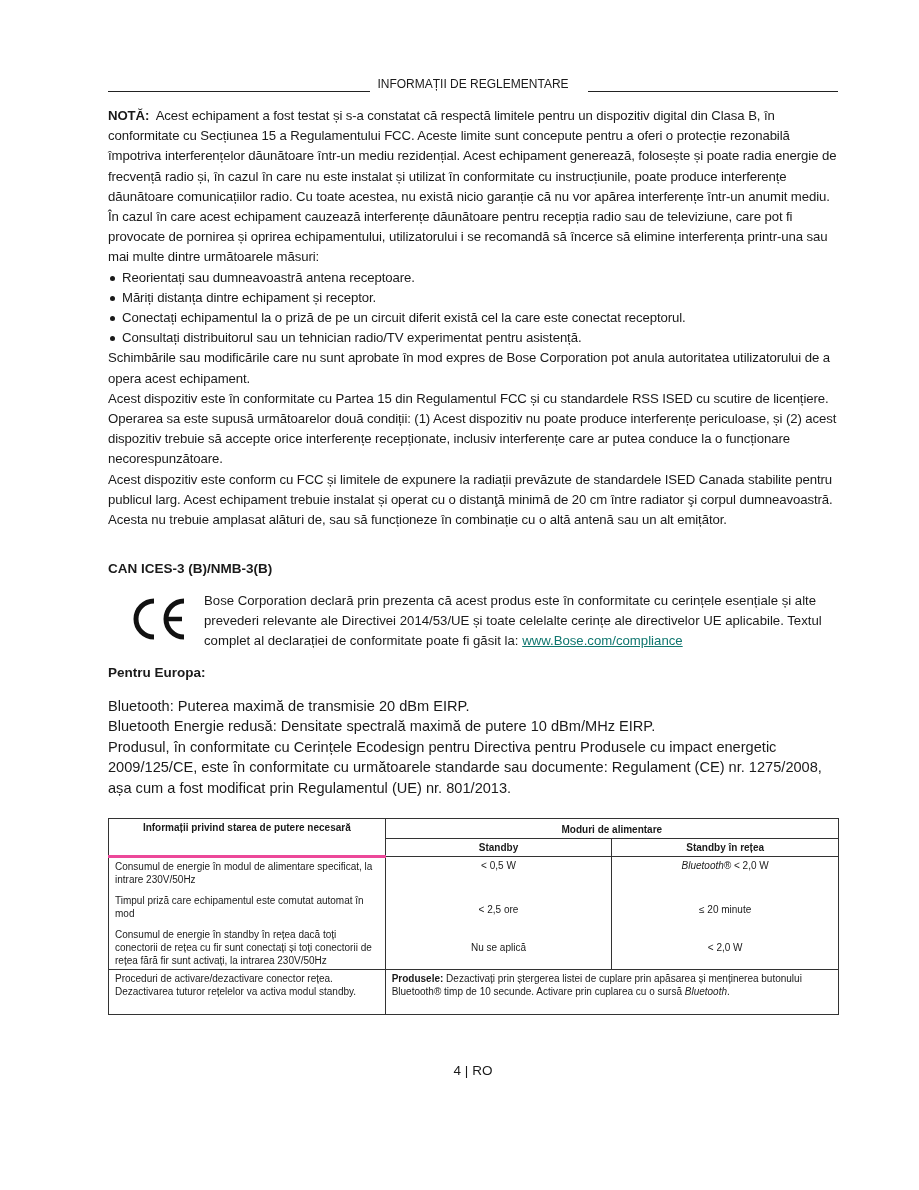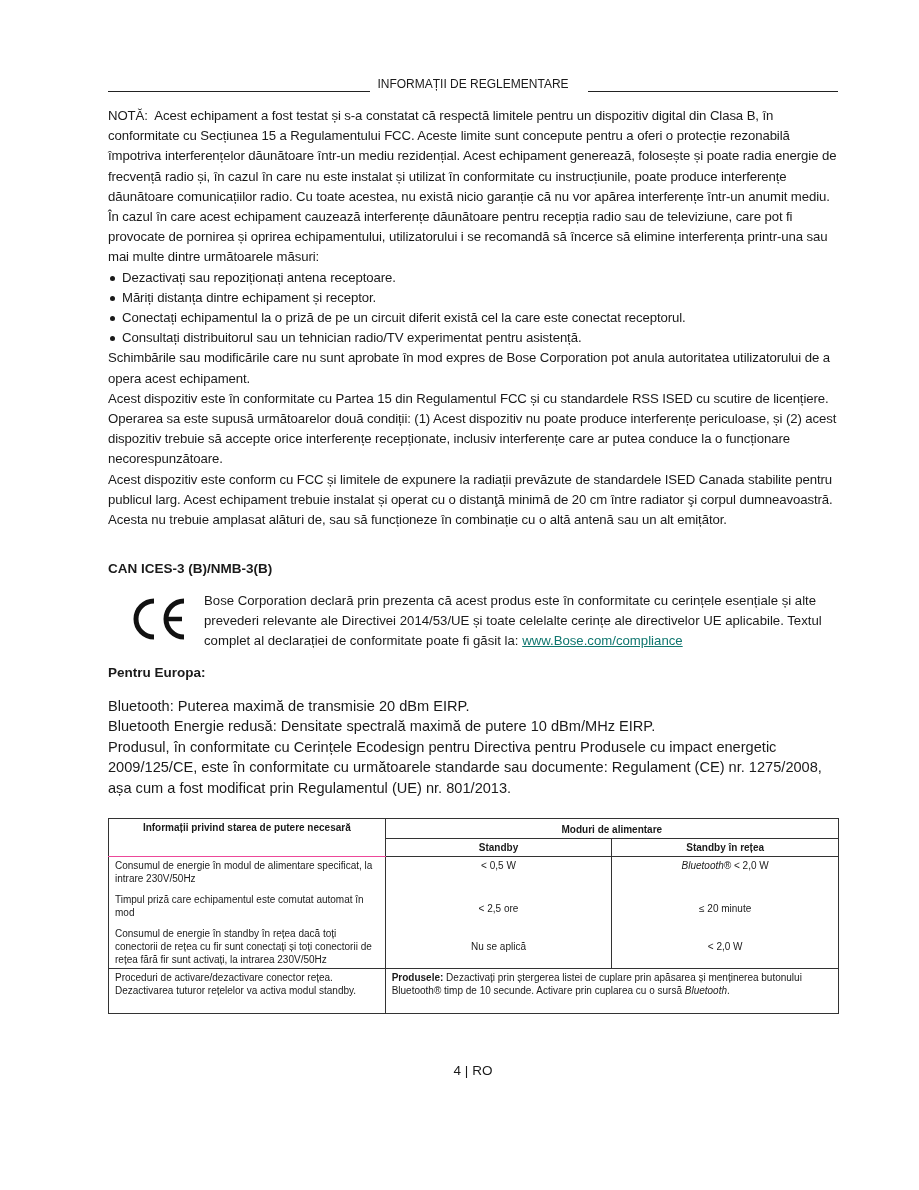--- a/index.html
+++ b/index.html
@@ -17,21 +17,21 @@
   }
   .header .rule.left { left: 0; width: 262px; }
   .header .rule.right { right: 0; width: 250px; }
   .header .title { display: inline-block; padding: 0 4px; }
 
   .body-text {
     position: absolute; top: 106px; left: 0; width: 730px;
     font-size: 13.2px; line-height: 20.2px; letter-spacing: -0.1px;
   }
   .body-text p { margin: 0; }
-  .body-text b { font-weight: normal; }
+  .body-text b { font-weight: bold; }
   ul.measures { list-style: none; margin: 0; padding: 0; }
   ul.measures li { position: relative; padding-left: 14px; }
   ul.measures li::before {
     content: ""; position: absolute; left: 2px; top: 8px;
     width: 5px; height: 5px; border-radius: 50%; background: #1a1a1a;
   }
   .can-title {
     position: absolute; top: 561px; left: 0; font-weight: bold; font-size: 13.5px;
   }
   .ce-block { position: absolute; top: 591px; left: 0; width: 730px; height: 62px; }
@@ -80,21 +80,21 @@
     <span class="title">INFORMAȚII DE REGLEMENTARE</span>
     <span class="rule right"></span>
   </div>
 
   <div class="body-text">
     <p>
       <b>NOTĂ:</b>&nbsp;
       <span>Acest echipament a fost testat și s-a constatat că respectă limitele pentru un dispozitiv digital din Clasa B, în conformitate cu Secțiunea 15 a Regulamentului FCC. Aceste limite sunt concepute pentru a oferi o protecție rezonabilă împotriva interferențelor dăunătoare într-un mediu rezidențial. Acest echipament generează, folosește și poate radia energie de frecvență radio și, în cazul în care nu este instalat și utilizat în conformitate cu instrucțiunile, poate produce interferențe dăunătoare comunicațiilor radio. Cu toate acestea, nu există nicio garanție că nu vor apărea interferențe într-un anumit mediu. În cazul în care acest echipament cauzează interferențe dăunătoare pentru recepția radio sau de televiziune, care pot fi provocate de pornirea și oprirea echipamentului, utilizatorului i se recomandă să încerce să elimine interferența printr-una sau mai multe dintre următoarele măsuri:</span>
     </p>
     <ul class="measures">
-      <li>Dezactivați sau repoziționați antena receptoare.</li>
+      <li>Reorientați sau dumneavoastră antena receptoare.</li>
       <li>Măriți distanța dintre echipament și receptor.</li>
       <li>Conectați echipamentul la o priză de pe un circuit diferit există cel la care este conectat receptorul.</li>
       <li>Consultați distribuitorul sau un tehnician radio/TV experimentat pentru asistență.</li>
     </ul>
     <p>Schimbările sau modificările care nu sunt aprobate în mod expres de Bose Corporation pot anula autoritatea utilizatorului de a opera acest echipament.</p>
     <p>Acest dispozitiv este în conformitate cu Partea 15 din Regulamentul FCC și cu standardele RSS ISED cu scutire de licențiere. Operarea sa este supusă următoarelor două condiții: (1) Acest dispozitiv nu poate produce interferențe periculoase, și (2) acest dispozitiv trebuie să accepte orice interferențe recepționate, inclusiv interferențe care ar putea conduce la o funcționare necorespunzătoare.</p>
     <p>Acest dispozitiv este conform cu FCC și limitele de expunere la radiații prevăzute de standardele ISED Canada stabilite pentru publicul larg. Acest echipament trebuie instalat și operat cu o distanţă minimă de 20 cm între radiator şi corpul dumneavoastră. Acesta nu trebuie amplasat alături de, sau să funcționeze în combinație cu o altă antenă sau un alt emițător.</p>
   </div>
 
   <div class="can-title">CAN ICES-3 (B)/NMB-3(B)</div>
@@ -119,21 +119,21 @@
   </div>
 
   <table class="power">
     <colgroup>
         <col style="width:277px">
         <col style="width:227px">
         <col style="width:227px">
       </colgroup>
     <tbody>
         <tr>
-      <th rowspan="2" style="vertical-align:top; border-bottom:1px solid #ec4899;">Informații privind starea de putere necesară</th>
+      <th rowspan="2" style="vertical-align:top; border-bottom:3px solid #ec4899;">Informații privind starea de putere necesară</th>
       <th colspan="2" style="padding-top:4px;">Moduri de alimentare</th>
     </tr>
     <tr>
       <th>Standby</th>
       <th>Standby în rețea</th>
     </tr>
     <tr>
       <td class="nob" style="border-top:1px solid #333; height:30px;">Consumul de energie în modul de alimentare specificat, la  intrare 230V/50Hz</td>
       <td class="c nob" style="border-top:1px solid #333; vertical-align:top;">&lt; 0,5 W</td>
       <td class="c nob" style="border-top:1px solid #333; vertical-align:top;"><i>Bluetooth®</i><span> &lt; 2,0 W</span></td>

